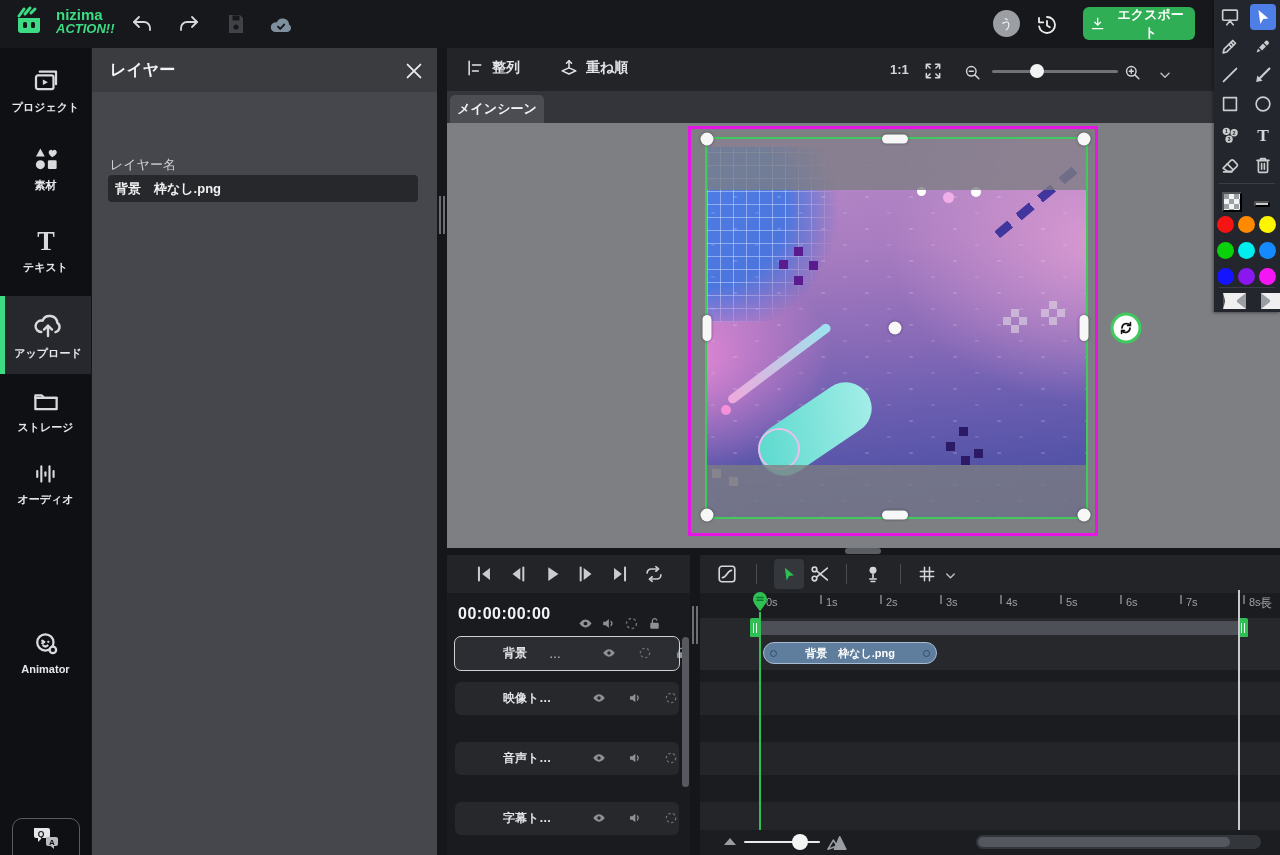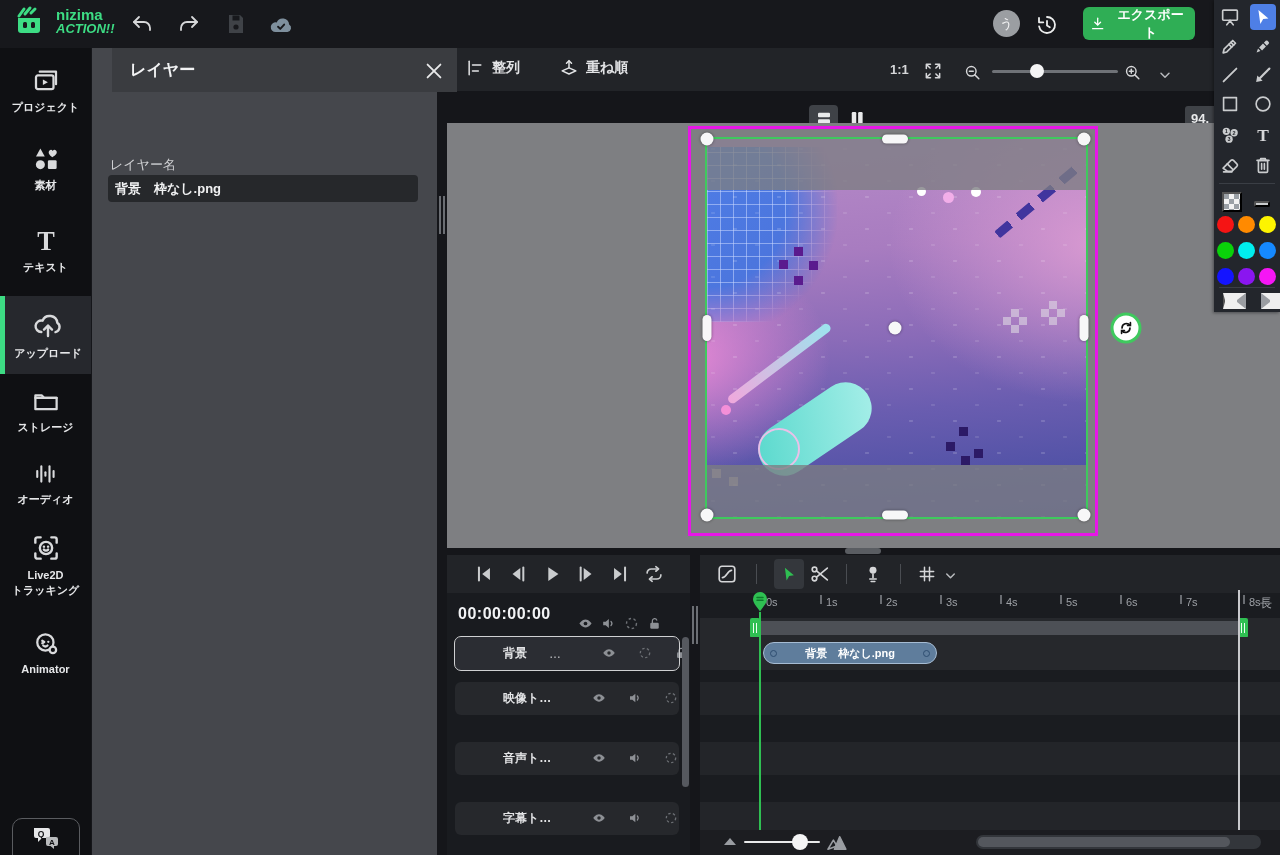--- a/index.html
+++ b/index.html
@@ -23,21 +23,21 @@
   
   .sidebar{position:absolute;left:0;top:48px;width:91px;height:807px;background:#0f1013;z-index:4;}
   .side-item{position:absolute;left:0;width:91px;display:flex;flex-direction:column;align-items:center;gap:4px;
           color:#d9dadc;cursor:pointer;}
   .side-item .lbl{font-size:11px;font-weight:bold;color:#e6e7e9;text-align:center;line-height:1.3;}
   .side-item.active{background:#26282d;border-left:5px solid var(--green,#3ddc84);width:86px;justify-content:center;}
   .help-box{position:absolute;left:12px;top:770px;width:66px;height:62px;border:1.5px solid #5a5c60;border-radius:10px;
           display:flex;flex-direction:column;align-items:center;justify-content:center;gap:3px;cursor:pointer;}
   
   .layerpanel{position:absolute;left:92px;top:48px;width:345px;height:807px;background:#45474c;z-index:4;}
-  .lp-head{position:absolute;left:0;top:0;width:345px;height:44px;background:#3a3c40;display:flex;align-items:center;margin-left:20px;}
+  .lp-head{position:absolute;left:0;top:0;width:345px;height:44px;background:#3a3c40;display:flex;align-items:center;}
   .lp-title{margin-left:18px;font-size:16px;font-weight:bold;color:#f2f3f4;}
   .lp-close{position:absolute;right:12px;top:12px;width:22px;height:22px;color:#e8e9ea;cursor:pointer;background:none;border:none;padding:0;}
   .lp-label{position:absolute;left:18px;top:108px;font-size:13px;color:#cfd0d3;}
   .lp-input{position:absolute;left:16px;top:127px;width:296px;height:27px;background:#26282b;border:none;border-radius:4px;
           color:#f0f1f2;font-size:13px;font-weight:bold;padding:0 7px;font-family:inherit;}
   .lp-section{position:absolute;left:8px;width:325px;height:41px;background:#2a2c31;border:none;border-radius:6px;
           display:flex;align-items:center;justify-content:space-between;padding:0 14px;box-sizing:border-box;
           color:#f0f1f2;font-size:14px;font-weight:bold;cursor:pointer;font-family:inherit;}
   
   .canvaswrap{position:absolute;left:447px;top:48px;width:833px;height:500px;}
@@ -252,33 +252,20 @@
       </svg>
       <span class="lbl">オーディオ</span>
     </div>
     <div class="side-item" style="top:338px;height:60px">
       <svg class="ic" width="30" height="30" viewBox="0 0 24 24">
         <path d="M3.5 18.5v-11h5l2 2h10v9z"></path>
           <path d="M3.5 9.5h17"></path>
       </svg>
       <span class="lbl">ストレージ</span>
     </div>
-    <div class="side-item" style="top:484px;height:82px">
-      <svg class="ic" width="32" height="32" viewBox="0 0 24 24">
-        <path d="M4 8V5.5A1.5 1.5 0 0 1 5.5 4H8"></path>
-          <path d="M16 4h2.5A1.5 1.5 0 0 1 20 5.5V8"></path>
-        <path d="M20 16v2.5a1.5 1.5 0 0 1-1.5 1.5H16"></path>
-          <path d="M8 20H5.5A1.5 1.5 0 0 1 4 18.5V16"></path>
-        <circle cx="12" cy="12" r="4.6"></circle>
-          <path d="M10.4 11h.1M13.5 11h.1"></path>
-          <path d="M10.4 13.2c.9 1 2.3 1 3.2 0"></path>
-      </svg>
-      <span class="lbl">Live2D</span>
-      <span class="lbl" style="margin-top:-3px">トラッキング</span>
-    </div>
     <div class="side-item" style="top:580px;height:62px">
       <svg class="ic" width="30" height="30" viewBox="0 0 24 24">
         <circle cx="11.5" cy="11.5" r="6.5"></circle>
           <path d="M9 10.2l1.6 1-1.6 1M13.8 11h.1"></path>
           <path d="M9.8 14c1 .9 2.5.9 3.4 0"></path>
         <circle cx="17.5" cy="17.5" r="2.6" fill="#0f1013"></circle>
       </svg>
       <span class="lbl">Animator</span>
     </div>
     <div class="help-box">
@@ -368,20 +355,25 @@
     </button>
     <button class="tb-btn" style="left:710px;top:14px;color:#b9bbbe">
       <svg class="ic" width="16" height="16" viewBox="0 0 24 24" style="stroke-width:2.2">
           <path d="M6 9.5l6 6 6-6"></path>
         </svg>
     </button>
     <div class="valbox" style="left:738px">
       <span>94.</span>
     </div>
 
+    <div class="tabstrip">
+      <button class="scene-tab">
+        <span>メインシーン</span>
+      </button>
+    </div>
 
     <div class="canvas">
       <div class="sel-magenta"></div>
       <div class="artwork">
         <div class="art-base"></div>
         <div class="art-grid"></div>
         <div class="art-pattern"></div>
         <div class="art-dash"></div>
         <div class="dot" style="left:210px;top:48px;width:9px;height:9px;background:#fff"></div>
         <div class="dot" style="left:236px;top:53px;width:11px;height:11px;background:#f2aee9"></div>

